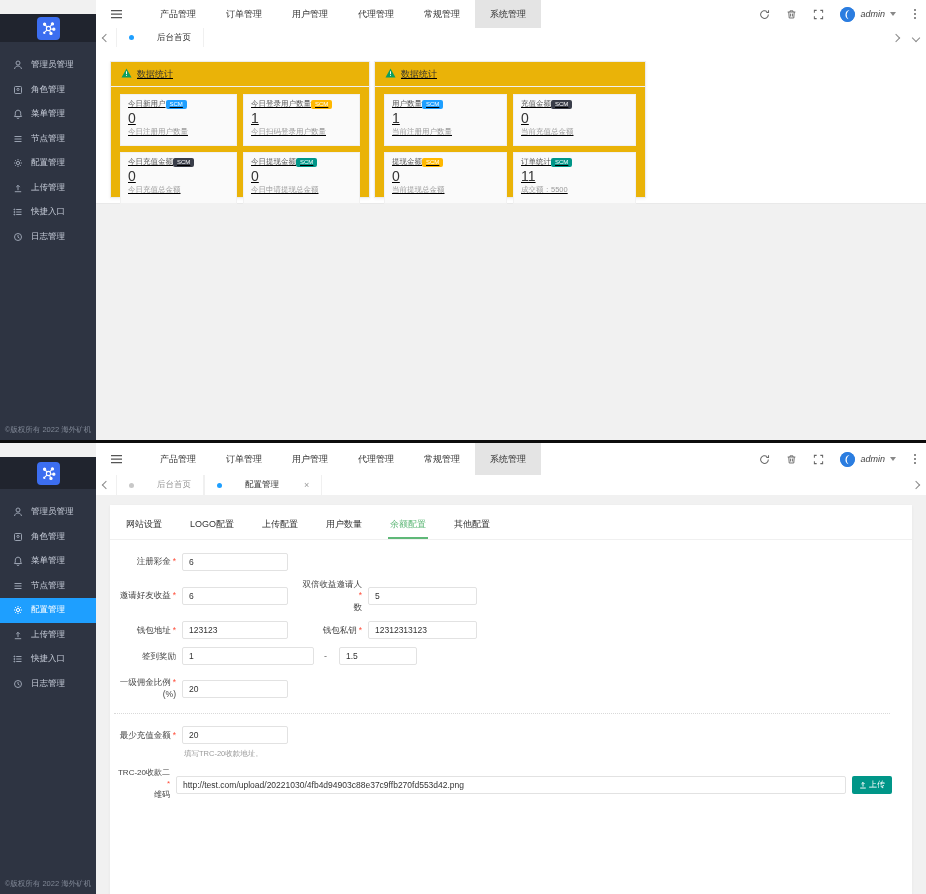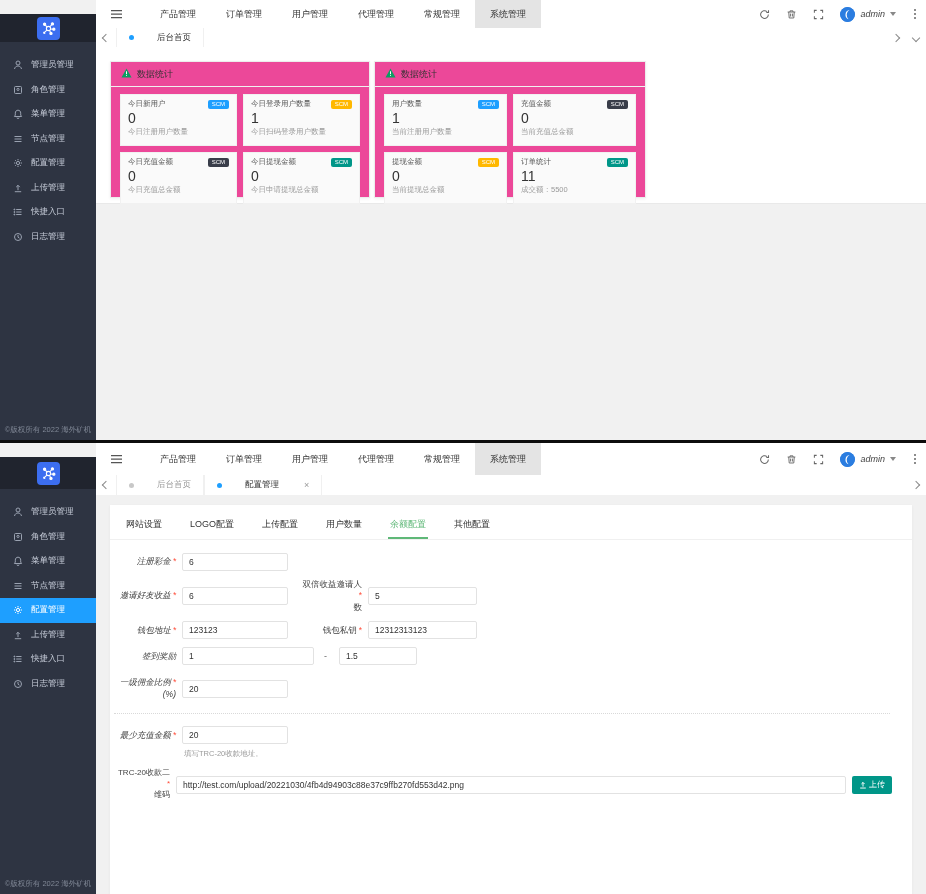--- a/index.html
+++ b/index.html
@@ -56,41 +56,41 @@
   .tab.inactive{color:#9a9a9a;}
   .tab.inactive .dot{background:#c8c8c8;}
   .tab .close-x{color:#999;font-size:9px;margin-left:2px;}
   .tab-right{margin-left:auto;display:flex;}
 
   
   .content{position:absolute;left:96px;right:0;bottom:0;background:#f1f1f1;}
   .s-top .content{top:47px;}
   .s-bot .content{top:52px;}
   .white-band{position:absolute;top:0;left:0;right:0;height:156px;background:#fff;border-bottom:1px solid #e9e9e9;}
-  .panel{position:absolute;top:14px;background:#ec4899;border:1px solid #ececec;box-shadow:0 1px 3px rgba(0,0,0,.06);}
+  .panel{position:absolute;top:14px;background:#eab308;border:1px solid #ececec;box-shadow:0 1px 3px rgba(0,0,0,.06);text-decoration:underline;}
   #panel-1{left:14px;width:258px;height:135px;}
   #panel-2{left:278px;width:270px;height:135px;}
   .panel-head{height:24px;border-bottom:1px solid #f0f0f0;display:flex;align-items:center;gap:5px;padding:0 10px;font-size:9px;color:#333;}
   .panel-body{padding:7px 9px;display:grid;grid-template-columns:1fr 1fr;gap:6px;}
   .stat-card{background:#fafafa;border:1px solid #f1f1f1;padding:4px 7px 3px;height:43px;}
-  .stat-top{display:flex;justify-content:space-between;align-items:center;}
+  .stat-top{display:flex;justify-content:flex-start;align-items:center;}
   .stat-label{font-size:7.5px;color:#555;}
   .badge{font-size:6px;color:#fff;border-radius:2px;padding:1.5px 4px;line-height:1;}
   .b-blue{background:#1E9FFF}.b-orange{background:#FFB800}.b-dark{background:#393D49}.b-green{background:#009688}
   .stat-value{font-size:14px;color:#333;margin:1px 0 1px;}
   .stat-sub{font-size:7.5px;color:#9a9a9a;}
 
   
   .config-panel{position:absolute;left:14px;top:10px;width:802px;height:420px;background:#fff;box-shadow:0 1px 3px rgba(0,0,0,.05);}
   .config-tabs{display:flex;padding:6px 14px 0;border-bottom:1px solid #f0f0f0;}
   .ctab{padding:7px 2px 6px;margin-right:24px;font-size:9px;color:#333;cursor:pointer;border-bottom:2px solid transparent;}
   .ctab.active{color:#5FB878;border-bottom-color:#5FB878;}
   .cform{padding:13px 20px 0 4px;}
   .frow{display:flex;align-items:center;margin-bottom:8px;}
-  .flabel{width:62px;flex-shrink:0;text-align:right;font-size:8.5px;color:#444;line-height:1.35;font-style:italic;}
+  .flabel{width:62px;flex-shrink:0;text-align:right;font-size:8.5px;color:#444;line-height:1.35;}
   .flabel .req{color:#ff4d3a;margin-left:2px;}
   .flabel2{width:64px;flex-shrink:0;margin-left:10px;text-align:right;font-size:8.5px;color:#444;line-height:1.35;}
   .flabel2 .req{color:#ff4d3a;margin-left:2px;}
   .flabel-wide{width:56px;flex-shrink:0;text-align:right;font-size:8px;color:#444;line-height:1.35;}
   .flabel-wide .req{color:#ff4d3a;margin-left:2px;}
   .finput{height:16px;border:1px solid #e2e2e2;border-radius:2px;padding:0 6px;font-size:8.5px;color:#333;
           width:92px;margin-left:6px;background:#fff;outline:none;font-family:inherit;}
   .w-118{width:118px;} .w-64{width:64px;} .w-95{width:95px;}
   .dash-sep{margin:0 6px 0 10px;color:#666;font-size:9px;}
   .num-wrap{position:relative;margin-left:6px;}

